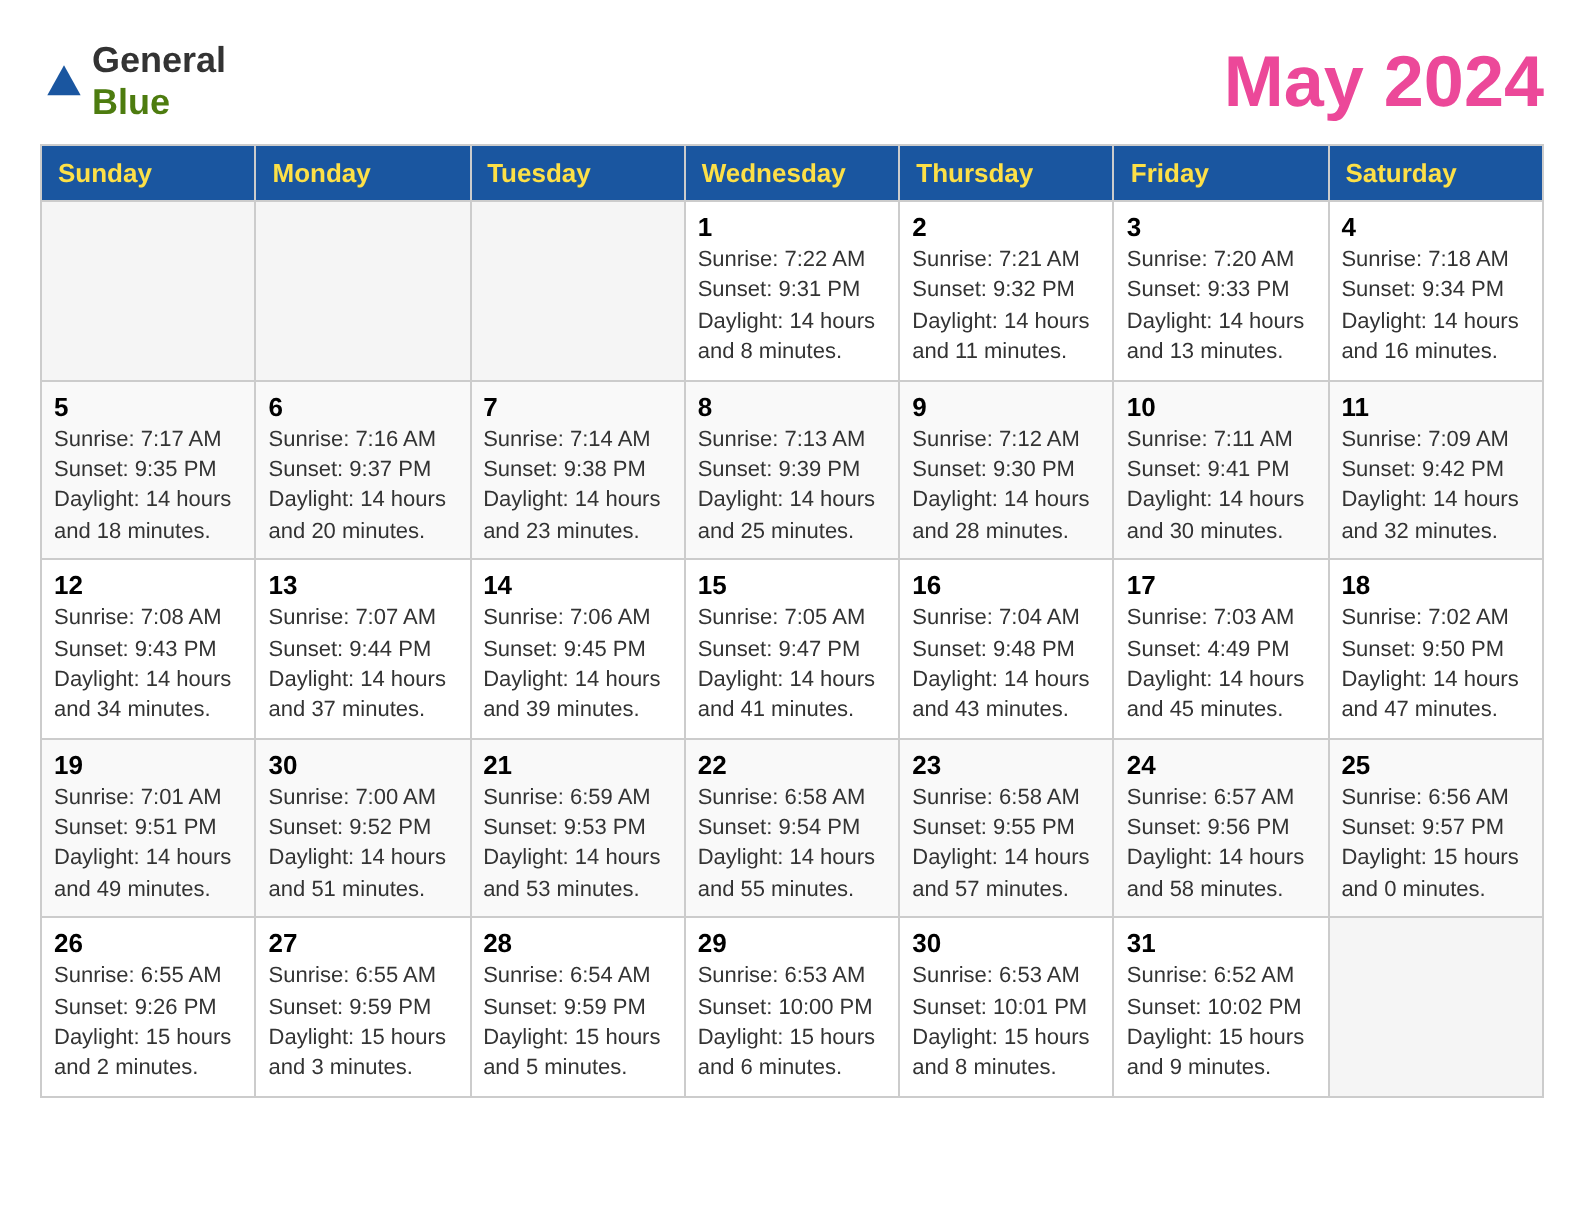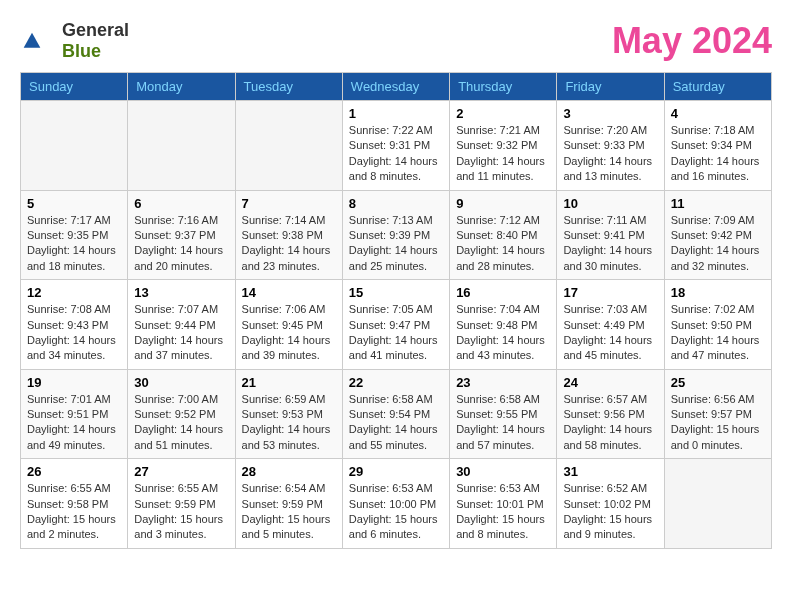--- a/index.html
+++ b/index.html
@@ -47,25 +47,25 @@
       font-size: 16px;
       color: #444;
     }
     table {
       width: 100%;
       border-collapse: collapse;
       table-layout: fixed;
     }
     thead tr th {
       background: #1a56a0;
-      color: #7dd3fc;
+      color: #fde047;
       text-align: left;
       padding: 6px 8px;
       font-size: 13px;
-      font-weight: normal;
+      font-weight: bold;
       border: 1px solid #ccc;
     }
     tbody tr td {
       vertical-align: top;
       padding: 5px 6px;
       border: 1px solid #ccc;
       font-size: 11px;
       height: 80px;
       background: #fff;
     }
@@ -91,21 +91,21 @@
     }
   </style>
 </head>
 <body>
 
 <div class="header">
   <div class="logo">
     <svg class="logo-icon" viewBox="0 0 24 24" width="28" height="28">
       <polygon points="12,2 22,20 2,20" fill="#1a56a0"></polygon>
     </svg>
-    <div style="margin-left:20px;">
+    <div style="margin-left:4px;">
       <span class="logo-text-general">General</span><br>
       <span class="logo-text-blue">Blue</span>
     </div>
   </div>
   <div class="title-block">
     <div class="month-year">May 2024</div>
   </div>
 </div>
 
 <table>
@@ -171,21 +171,21 @@
       </td>
         <td>
         <span class="day-number">8</span>
         <span class="day-info">Sunrise: 7:13 AM</span><br>
         <span class="day-info">Sunset: 9:39 PM</span><br>
         <span class="day-info">Daylight: 14 hours and 25 minutes.</span>
       </td>
         <td>
         <span class="day-number">9</span>
         <span class="day-info">Sunrise: 7:12 AM</span><br>
-        <span class="day-info">Sunset: 8:40 PM</span><br>
+        <span class="day-info">Sunset: 9:30 PM</span><br>
         <span class="day-info">Daylight: 14 hours and 28 minutes.</span>
       </td>
         <td>
         <span class="day-number">10</span>
         <span class="day-info">Sunrise: 7:11 AM</span><br>
         <span class="day-info">Sunset: 9:41 PM</span><br>
         <span class="day-info">Daylight: 14 hours and 30 minutes.</span>
       </td>
         <td>
         <span class="day-number">11</span>
@@ -279,21 +279,21 @@
         <span class="day-number">25</span>
         <span class="day-info">Sunrise: 6:56 AM</span><br>
         <span class="day-info">Sunset: 9:57 PM</span><br>
         <span class="day-info">Daylight: 15 hours and 0 minutes.</span>
       </td>
       </tr>
       <tr>
         <td>
         <span class="day-number">26</span>
         <span class="day-info">Sunrise: 6:55 AM</span><br>
-        <span class="day-info">Sunset: 9:58 PM</span><br>
+        <span class="day-info">Sunset: 9:26 PM</span><br>
         <span class="day-info">Daylight: 15 hours and 2 minutes.</span>
       </td>
         <td>
         <span class="day-number">27</span>
         <span class="day-info">Sunrise: 6:55 AM</span><br>
         <span class="day-info">Sunset: 9:59 PM</span><br>
         <span class="day-info">Daylight: 15 hours and 3 minutes.</span>
       </td>
         <td>
         <span class="day-number">28</span>

